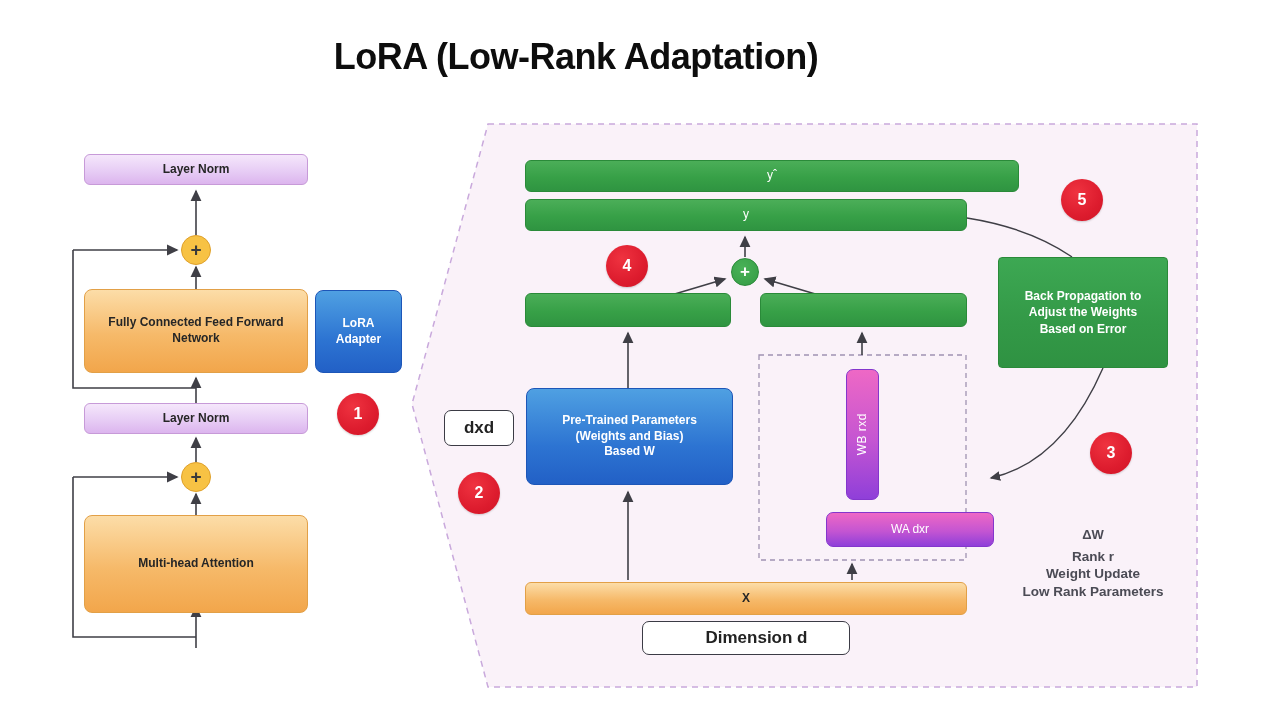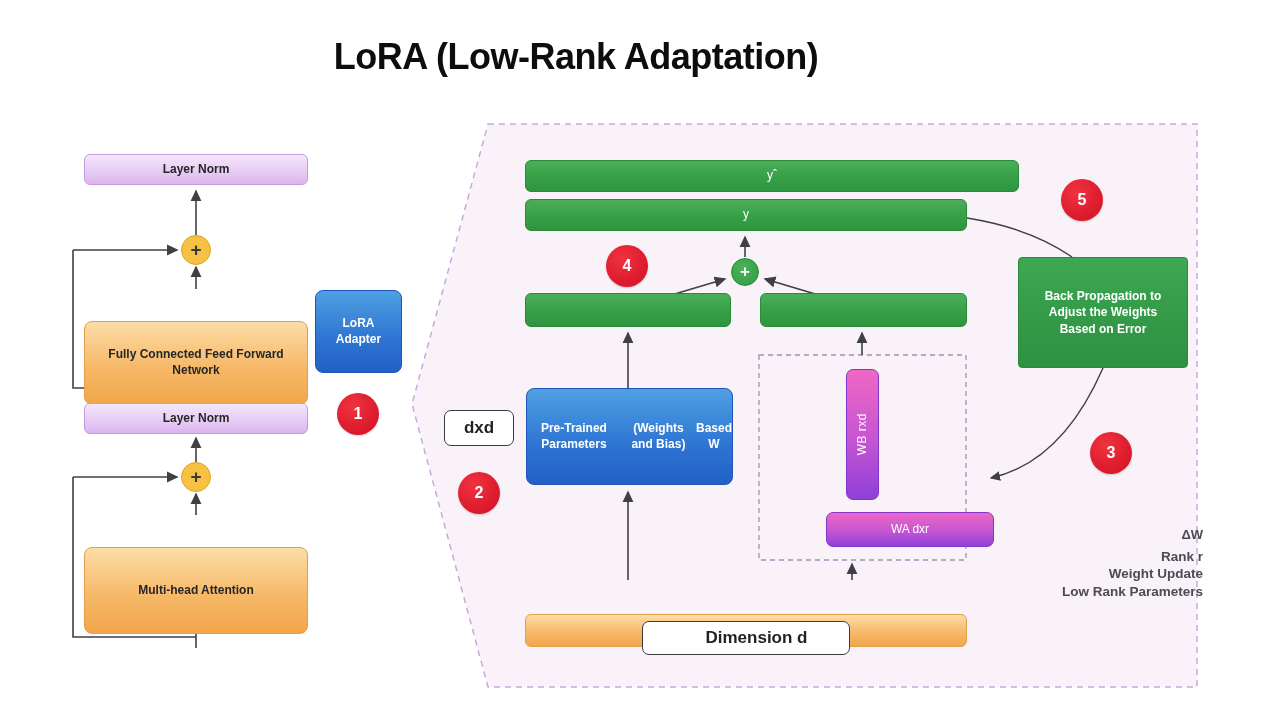--- a/index.html
+++ b/index.html
@@ -7,40 +7,40 @@
           font-family:"Liberation Sans", sans-serif;}
   .abs{position:absolute;box-sizing:border-box;}
   #title{left:0;top:36px;width:1152px;text-align:center;font-size:36px;font-weight:800;
          letter-spacing:-0.5px;color:#0d0d0d;}
   
   .node{display:flex;align-items:center;justify-content:center;text-align:center;
         font-size:12px;font-weight:600;color:#262626;line-height:1.3;}
   .purple{background:linear-gradient(180deg,#f5e7fb 0%,#e7cdf5 55%,#dcb5ee 100%);
           border:1px solid #c79ad8;border-radius:6px;}
   .orange{background:linear-gradient(180deg,#fcdda8 0%,#f6b969 55%,#f2a64b 100%);
-          border:1px solid #e2a047;border-radius:8px;margin-top:32px;}
+          border:1px solid #e2a047;border-radius:8px;}
   .bluebox{background:linear-gradient(180deg,#4fa0e2 0%,#2d74d2 60%,#2260c6 100%);
            border:1px solid #1d56b8;border-radius:8px;color:#fff;}
   .greenbar{background:linear-gradient(180deg,#4bae58 0%,#37a047 55%,#2f9441 100%);
             border:1px solid #2a8a39;border-radius:6px;color:#fff;font-weight:500;}
   .greenbox{background:linear-gradient(180deg,#3da853 0%,#339947 60%,#2f9242 100%);
-            border:1px solid #2a8a39;border-radius:4px;color:#fff;font-weight:600;margin-left:20px;}
+            border:1px solid #2a8a39;border-radius:4px;color:#fff;font-weight:600;}
   .pinkbar{background:linear-gradient(180deg,#ee68c5 0%,#c455d2 55%,#8f3fd9 100%);
            border:1px solid #8436cc;border-radius:7px;color:#fff;font-weight:500;}
   .whitebox{background:#ffffff;border:1.2px solid #3b3b45;border-radius:7px;color:#222;
             font-size:17px;}
   .circle{border-radius:50%;display:flex;align-items:center;justify-content:center;}
   .redc{width:42px;height:42px;background:radial-gradient(circle at 38% 32%,#ef3340 0%,#dd1c2e 60%,#cf1425 100%);
         color:#fff;font-size:16px;font-weight:700;box-shadow:0 1px 2px rgba(0,0,0,.18);}
   .plusy{width:30px;height:30px;background:#f7c244;border:1.5px solid #dfa02b;
          color:#3a3a3a;font-size:19px;font-weight:700;}
   .plusg{width:28px;height:28px;background:radial-gradient(circle at 40% 35%,#49b258 0%,#3aa24a 70%,#2f9140 100%);
          border:1px solid #2a8a39;color:#fff;font-size:17px;font-weight:700;}
   .vtext{writing-mode:vertical-rl;transform:rotate(180deg);letter-spacing:.5px;}
-  #annotation{color:#4b4b55;font-size:13.5px;font-weight:600;text-align:right;line-height:1.3;}
+  #annotation{color:#4b4b55;font-size:13.5px;font-weight:600;text-align:center;line-height:1.3;}
   #annotation .dw{font-size:13px;margin-bottom:4px;}
   svg{position:absolute;left:0;top:0;}
 </style>
 </head>
 <body>
 
 <div id="canvas">
 
   <svg width="1280" height="720">
     <defs>
@@ -85,39 +85,39 @@
   <div class="abs circle plusy" style="left:181px;top:235px;">+</div>
 
   <div class="abs node orange" style="left:84px;top:289px;width:224px;height:84px;padding:0 22px;">Fully Connected Feed Forward Network</div>
 
   <div class="abs node bluebox" style="left:315px;top:290px;width:87px;height:83px;padding:0 12px;">LoRA Adapter</div>
 
   <div class="abs node purple" style="left:84px;top:403px;width:224px;height:31px;">Layer Norm</div>
 
   <div class="abs circle plusy" style="left:181px;top:462px;">+</div>
 
-  <div class="abs node orange" style="left:84px;top:515px;width:224px;height:87px;">Multi-head Attention</div>
+  <div class="abs node orange" style="left:84px;top:515px;width:224px;height:98px;">Multi-head Attention</div>
 
   <div class="abs circle redc" style="left:337px;top:393px;">1</div>
   <div class="abs circle redc" style="left:458px;top:472px;">2</div>
   <div class="abs circle redc" style="left:1090px;top:432px;">3</div>
   <div class="abs circle redc" style="left:606px;top:245px;">4</div>
   <div class="abs circle redc" style="left:1061px;top:179px;">5</div>
 
   <div class="abs node greenbar" style="left:525px;top:160px;width:494px;height:32px;">yˆ</div>
 
   <div class="abs node greenbar" style="left:525px;top:199px;width:442px;height:32px;">y</div>
 
   <div class="abs circle plusg" style="left:731px;top:258px;">+</div>
 
   <div class="abs node greenbar" style="left:525px;top:293px;width:206px;height:34px;"></div>
 
   <div class="abs node greenbar" style="left:760px;top:293px;width:207px;height:34px;"></div>
 
-  <div class="abs node bluebox" style="left:526px;top:388px;width:207px;height:97px;flex-direction:row;">
+  <div class="abs node bluebox" style="left:526px;top:388px;width:207px;height:97px;flex-direction:column;">
     <span>Pre-Trained Parameters</span>
     <span>(Weights and Bias)</span>
     <span>Based W</span>
   </div>
 
   <div class="abs node whitebox" style="left:444px;top:410px;width:70px;height:36px;">dxd</div>
 
   <div class="abs node pinkbar" style="left:846px;top:369px;width:33px;height:131px;">
     <span class="vtext">WB rxd</span>
   </div>

